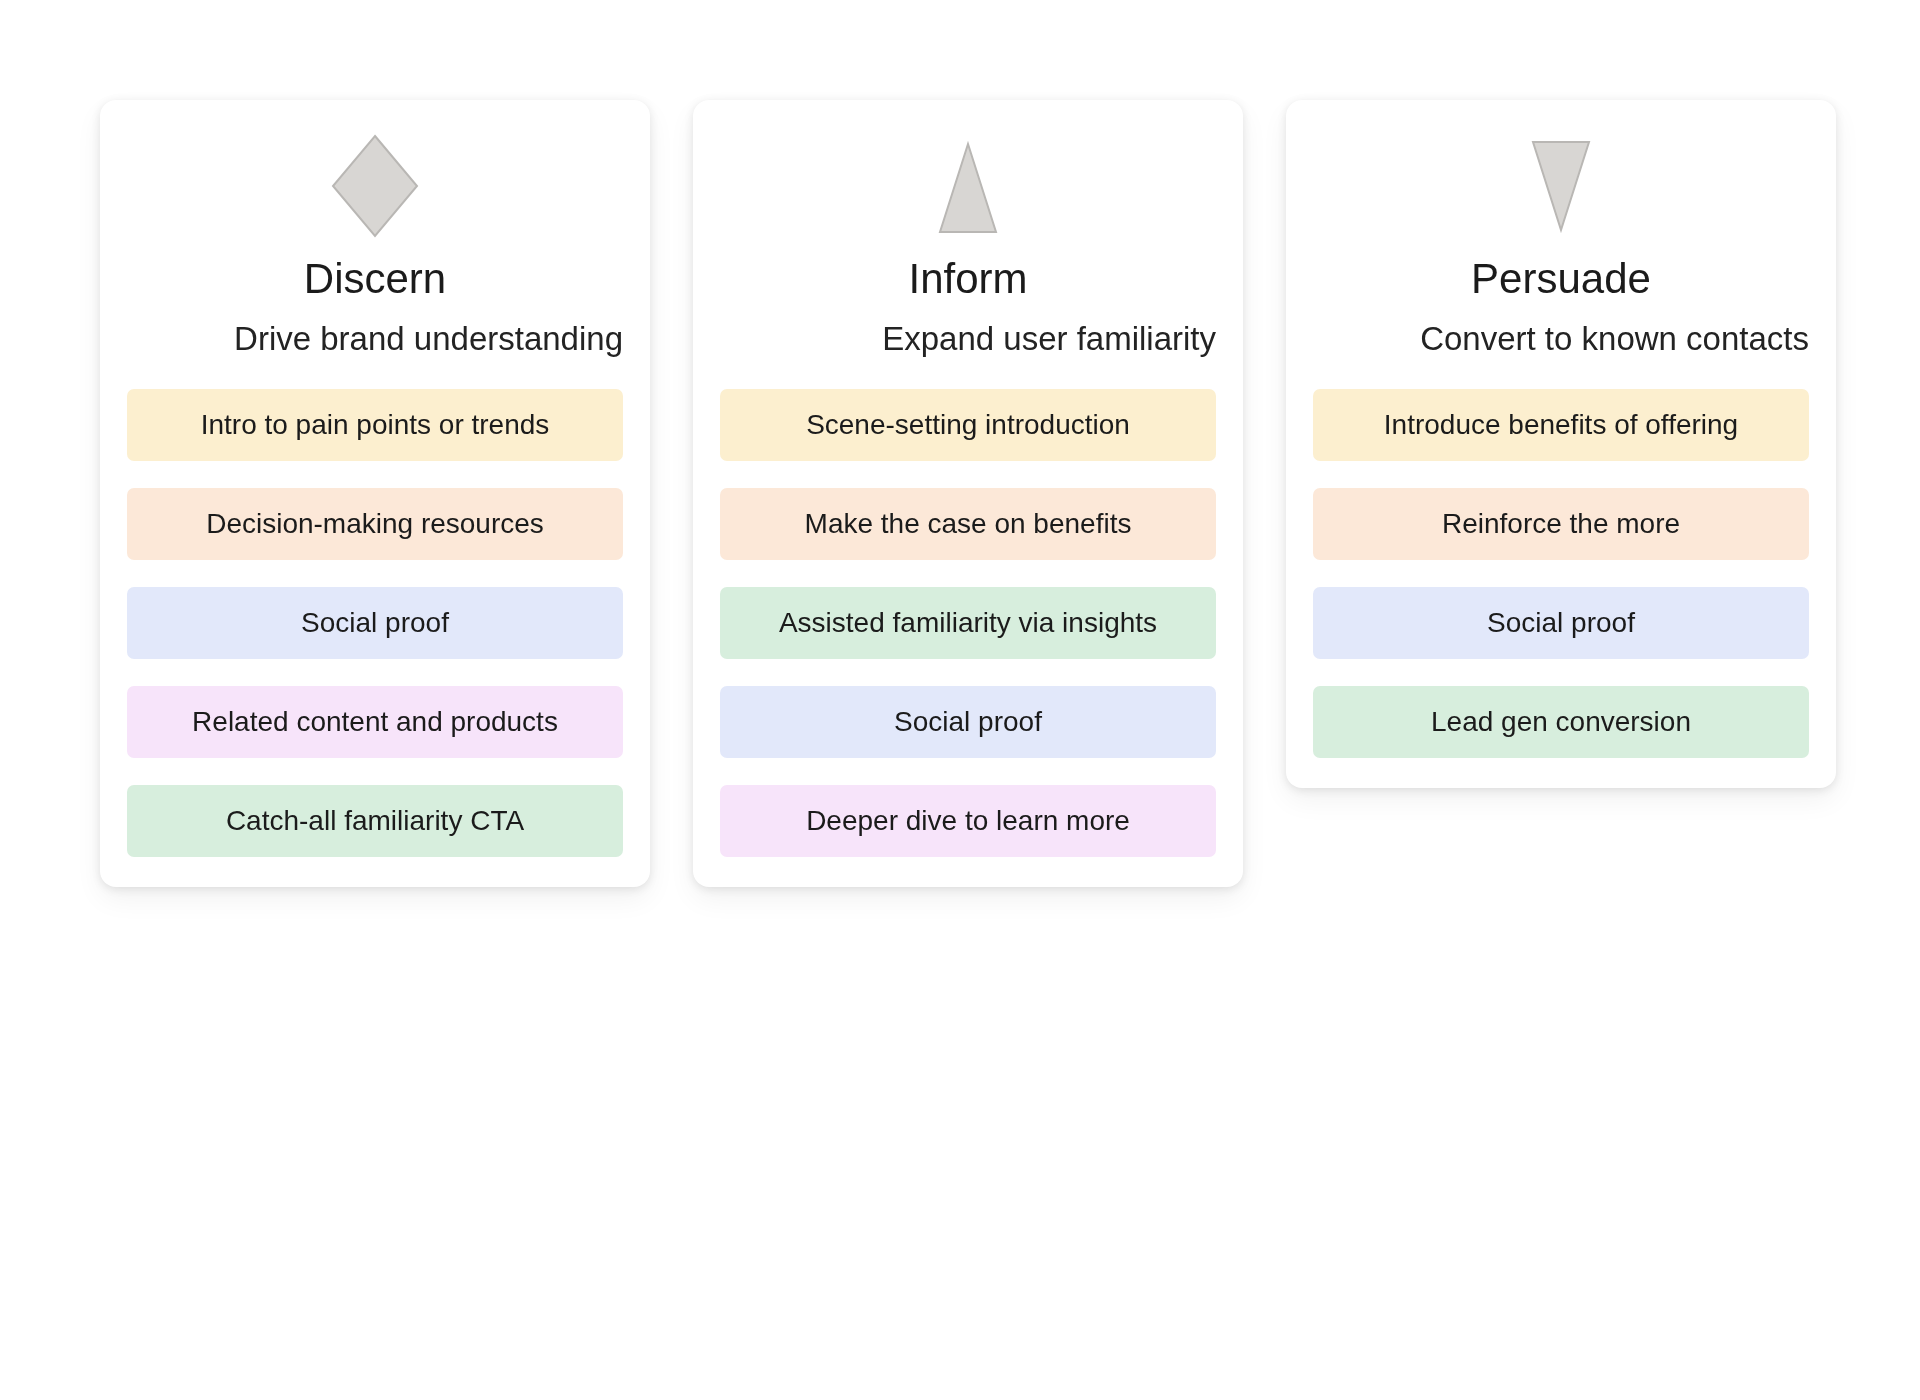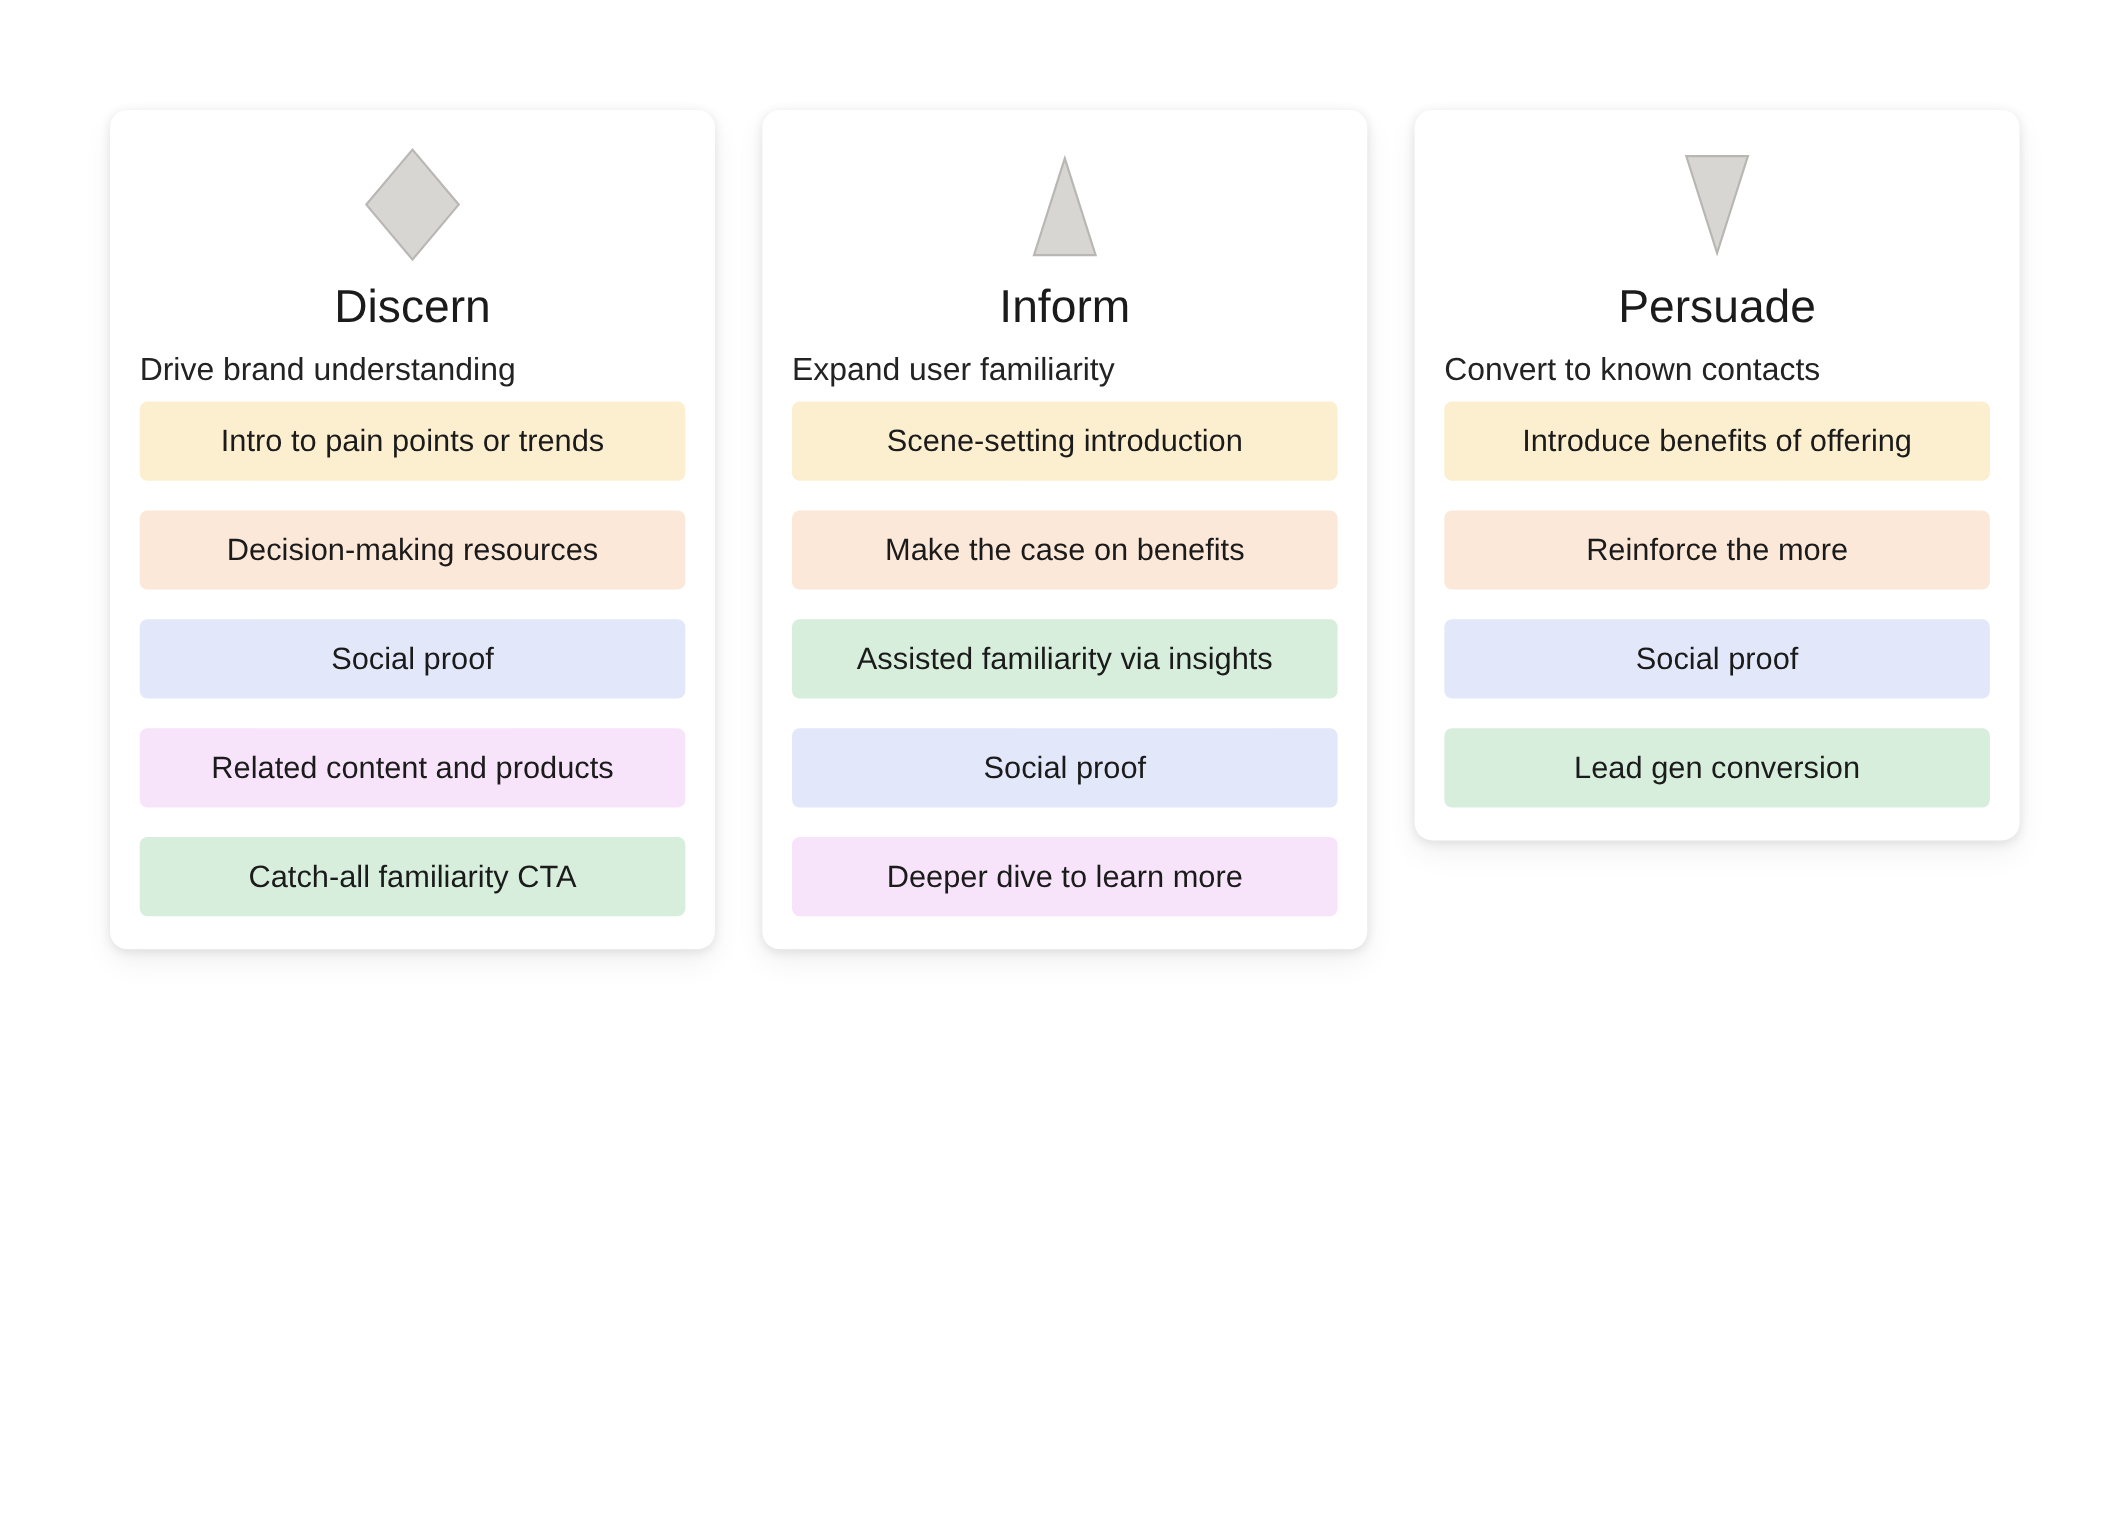--- a/index.html
+++ b/index.html
@@ -59,30 +59,30 @@
     text-align: center;
     font-size: 42px;
     font-weight: 400;
     color: #1b1b1b;
     line-height: 1.0;
     margin-top: 18px;
     letter-spacing: 0px;
   }
 
   .card-subtitle {
-    text-align: left;
-    font-size: 29px;
+    text-align: right;
+    font-size: 33px;
     font-weight: 400;
     color: #232323;
     line-height: 1.0;
     margin-top: 22px;
   }
 
   .stage-list {
-    margin-top: 14px;
+    margin-top: 34px;
     display: flex;
     flex-direction: column;
     gap: 27px;
   }
 
   .stage-pill {
     height: 72px;
     border-radius: 7px;
     display: flex;
     align-items: center;

